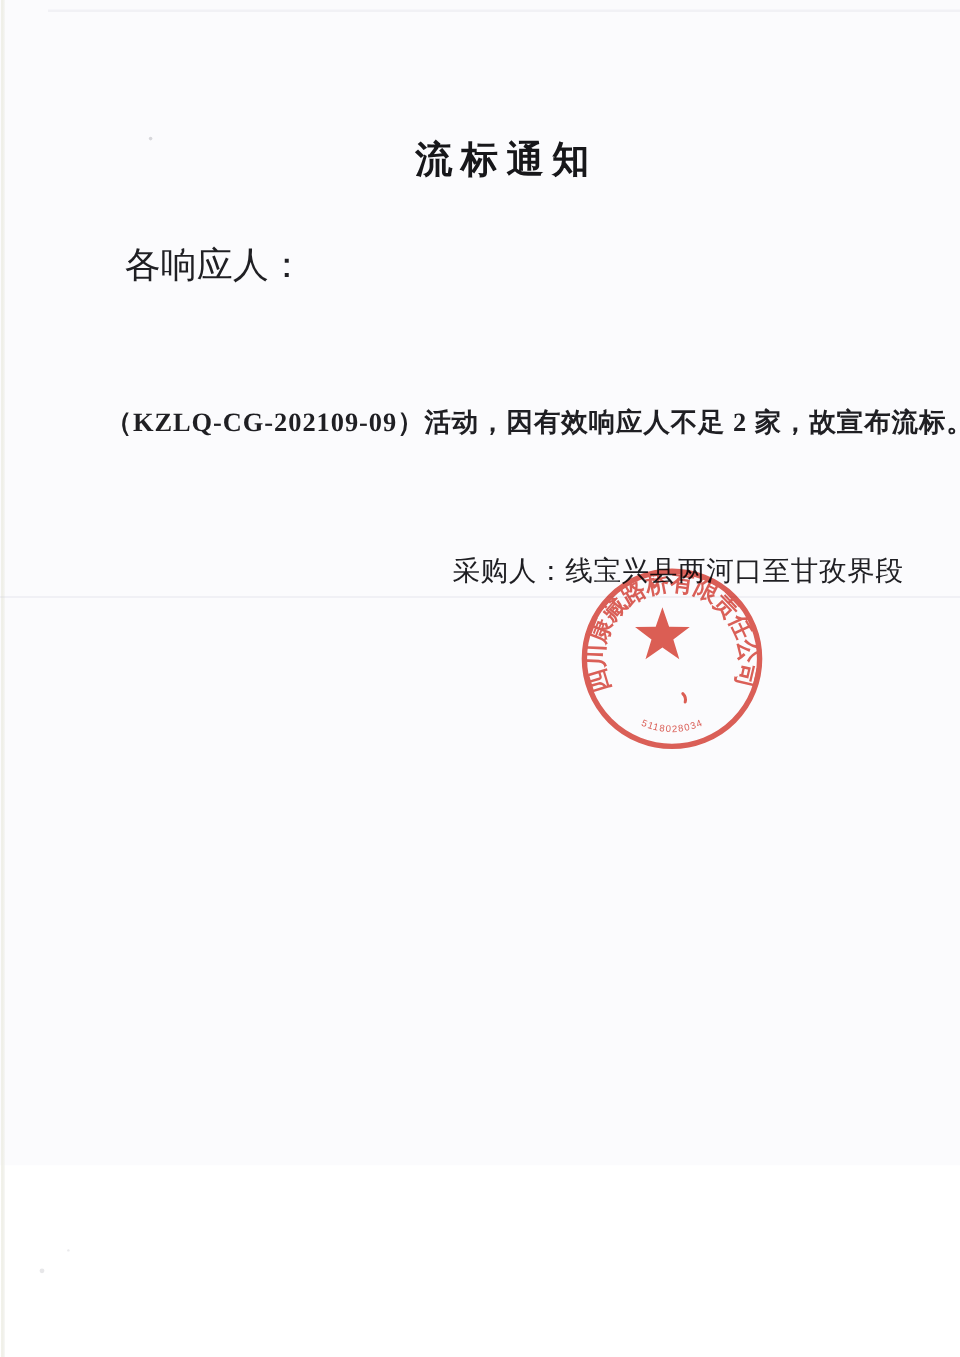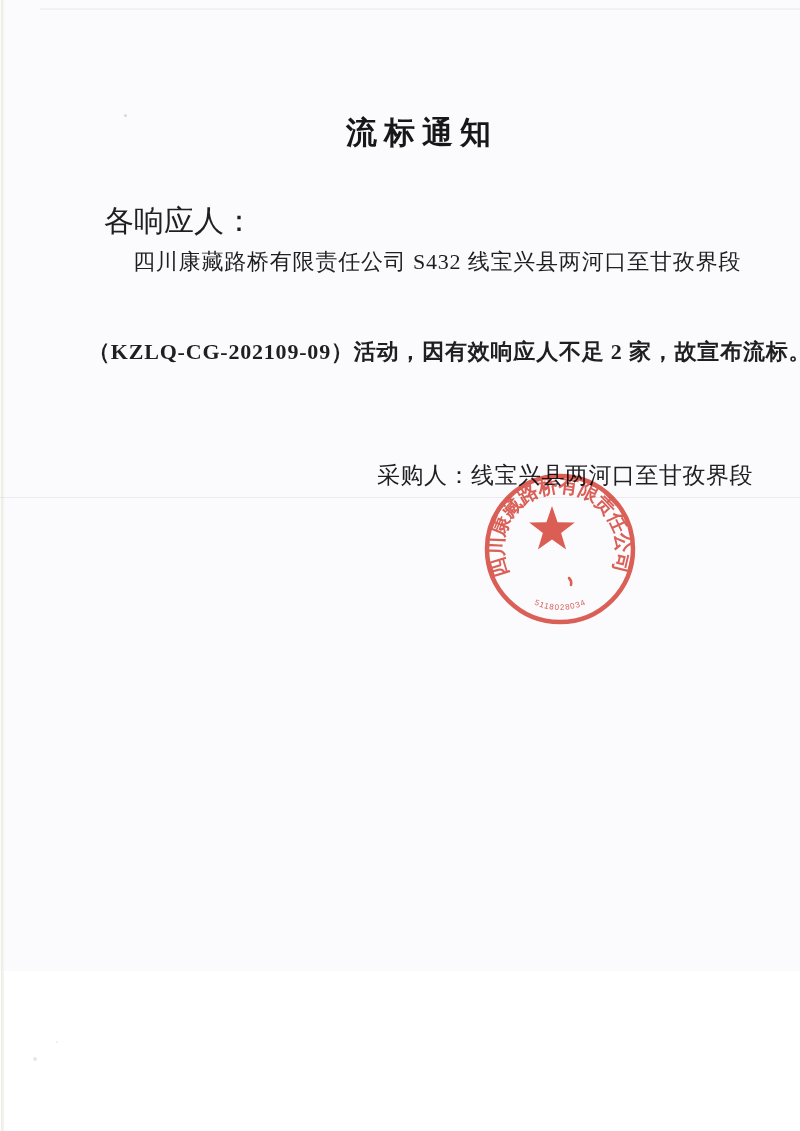--- a/index.html
+++ b/index.html
@@ -65,21 +65,20 @@
   <div class="edge-top"></div>
   <div class="fold-line"></div>
   <div class="speckle s1"></div>
   <div class="speckle s2"></div>
   <div class="speckle s3"></div>
 
   <div class="doc-title">流标通知</div>
 
   <div class="line salutation">各响应人：</div>
 
-  <div class="line body-l1">四川康藏路桥有限责任公司 S432 线宝兴县两河口至甘孜界段</div>
 
 
   <div class="line body-l3">（KZLQ-CG-202109-09）活动，因有效响应人不足 2 家，故宣布流标。</div>
 
   <div class="line signature">采购人：线宝兴县两河口至甘孜界段</div>
 
 
   <div class="seal">
     <svg width="172" height="172" viewBox="0 0 172 172">
       <circle cx="86" cy="85" r="73" fill="none" stroke="#d8443a" stroke-width="4.5"></circle>

